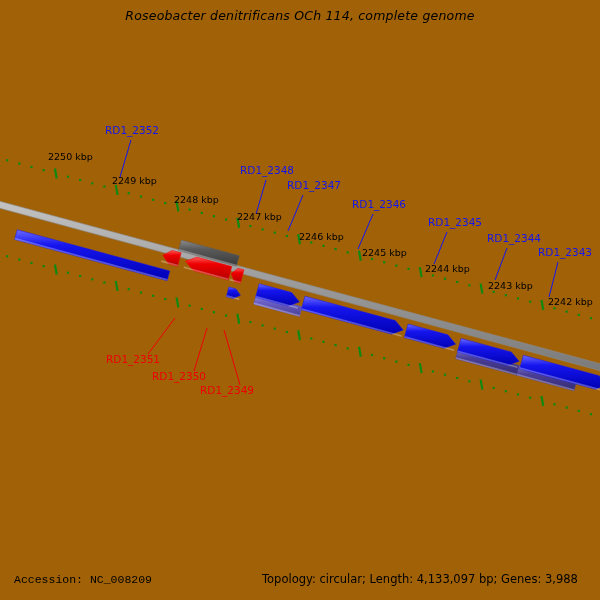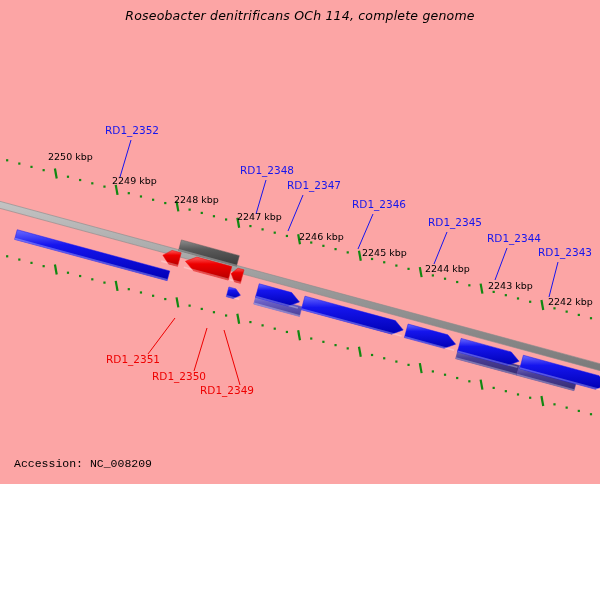--- a/index.html
+++ b/index.html
@@ -11,22 +11,22 @@
   body {
     width: 600px;
     height: 600px;
     font-family: "DejaVu Sans", "Liberation Sans", sans-serif;
     overflow: hidden;
     position: relative;
   }
   #stage {
     position: relative;
     width: 600px;
-    height: 484px;
-    background: #fca5a5;
+    height: 600px;
+    background: #a16207;
   }
   .title {
     position: absolute;
     top: 8px;
     left: 0;
     width: 600px;
     text-align: center;
     font-style: italic;
     font-size: 12.5px;
     color: #000000;
@@ -288,13 +288,14 @@
       </g>
     <g id="labels-rev">
         <text x="106" y="363" class="lbl-gene-rev">RD1_2351</text>
         <text x="152" y="380" class="lbl-gene-rev">RD1_2350</text>
         <text x="200" y="394" class="lbl-gene-rev">RD1_2349</text>
       </g>
   </svg>
 
   <div class="footer-left">Accession: NC_008209</div>
 
+  <div class="footer-right">Topology: circular; Length: 4,133,097 bp; Genes: 3,988</div>
 </div>
 
 </body></html>

